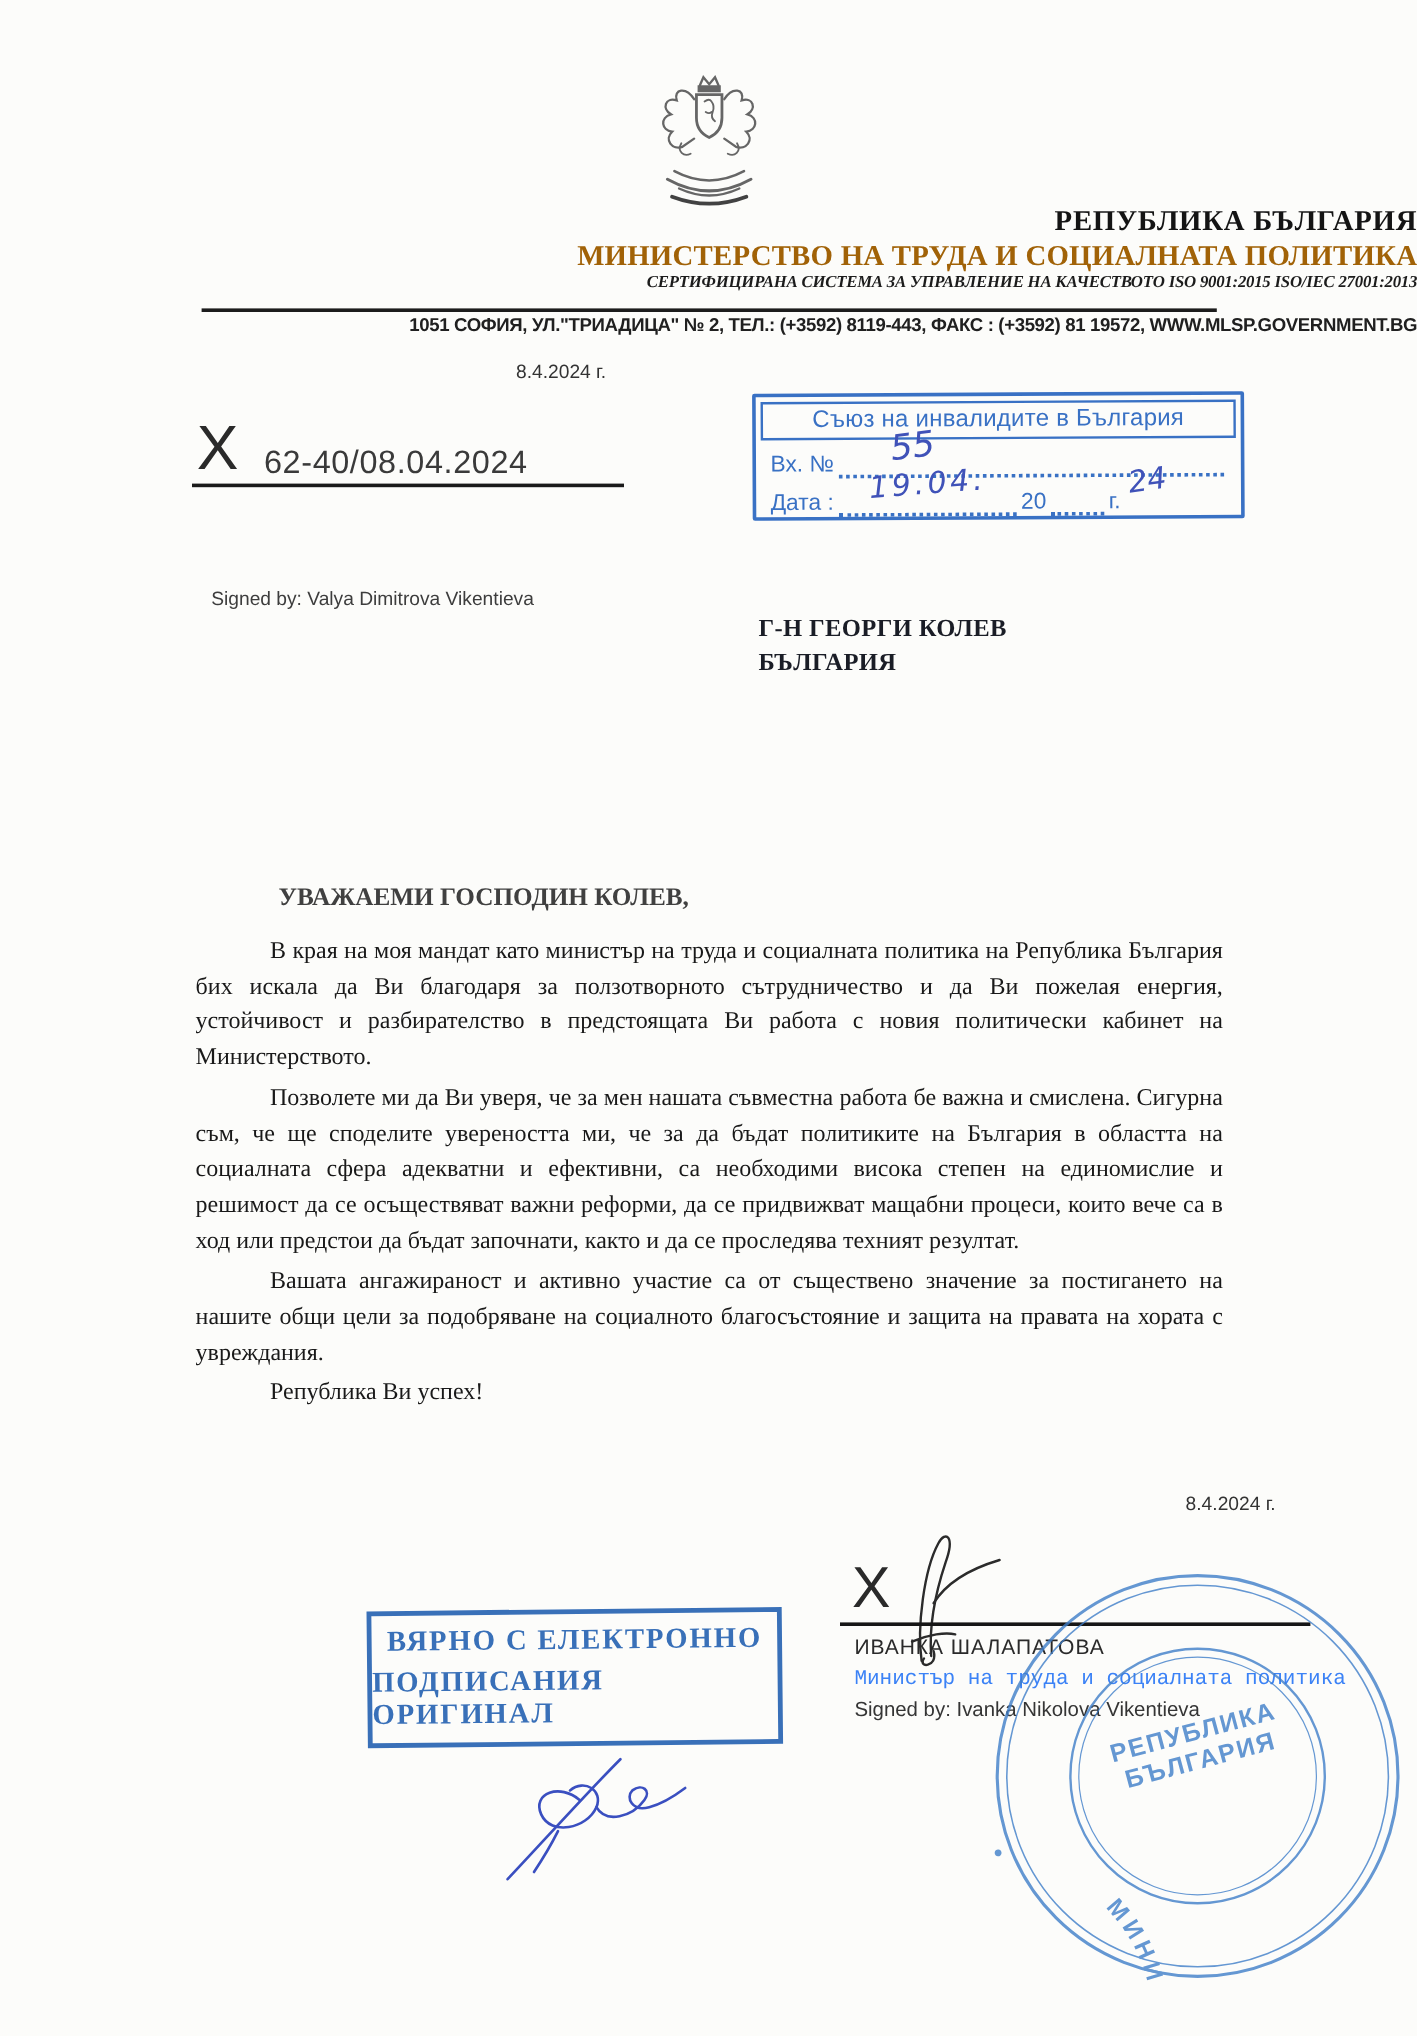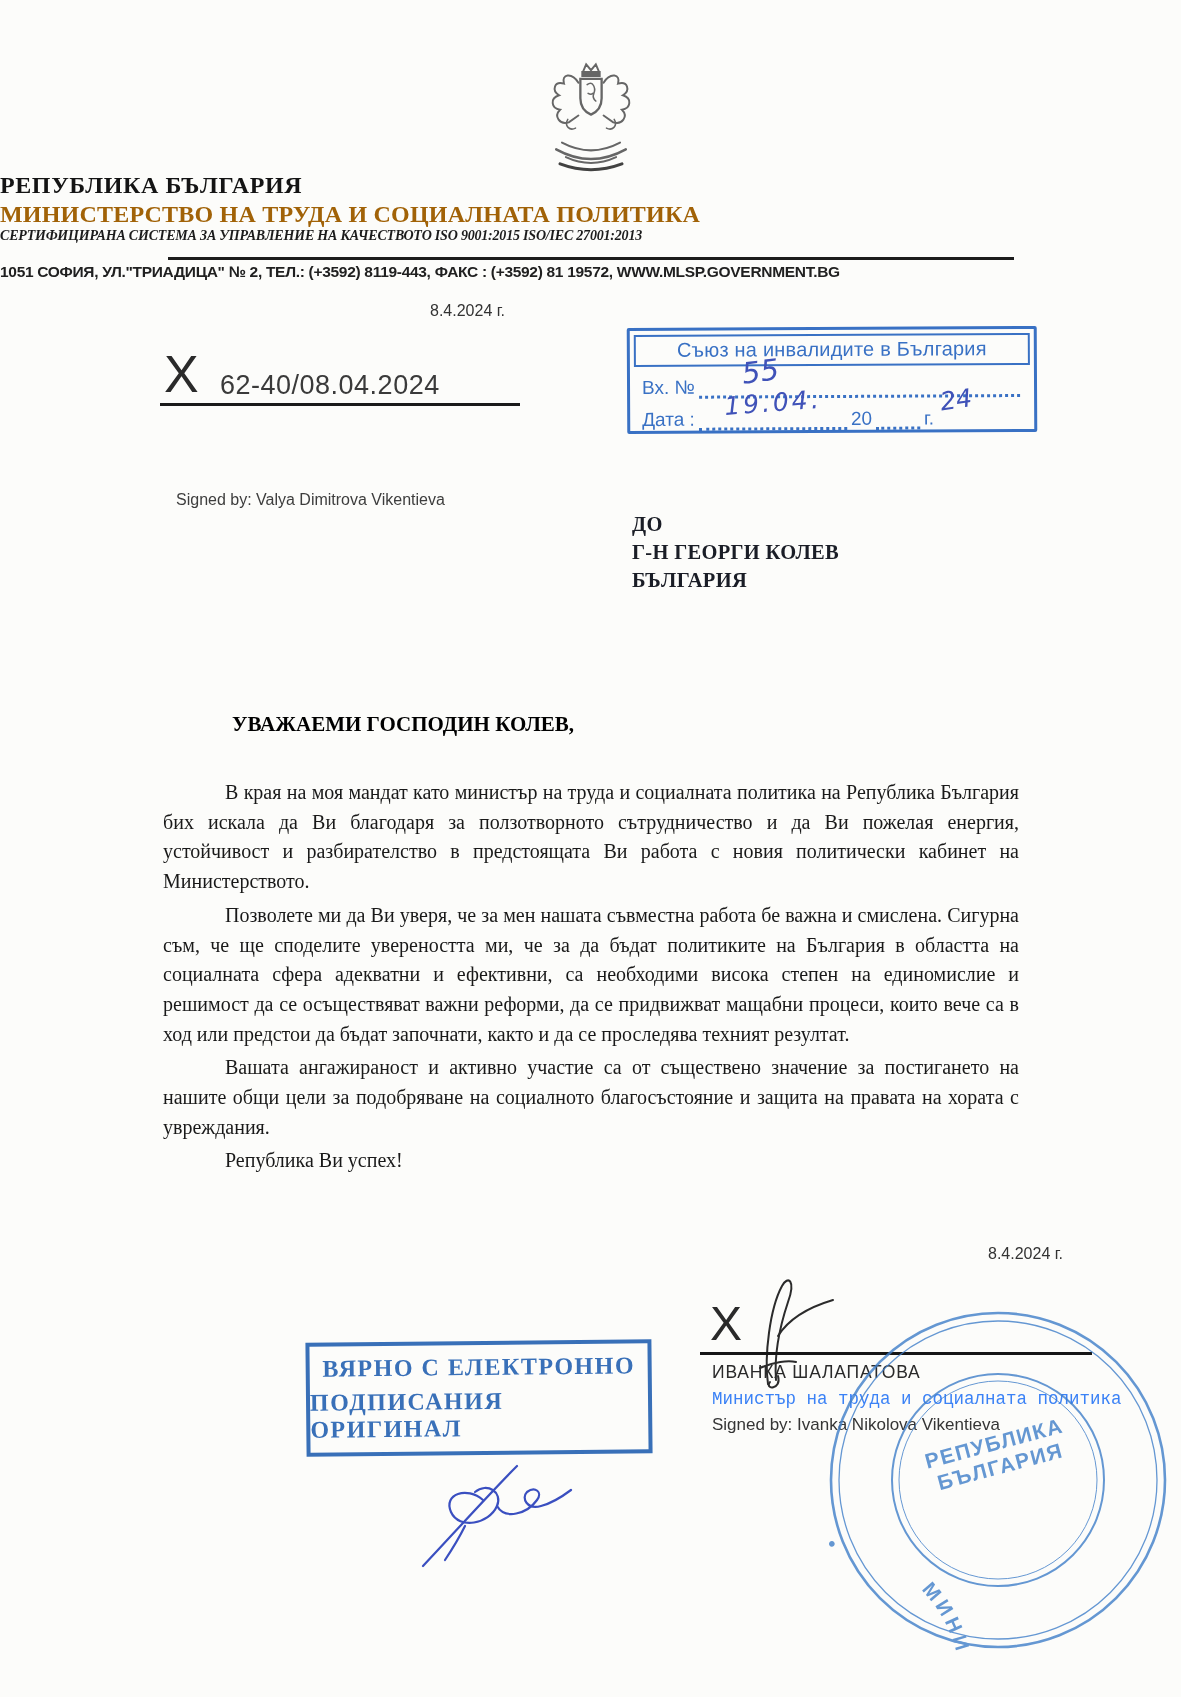--- a/index.html
+++ b/index.html
@@ -6,21 +6,21 @@
   .page{
     position:relative;
     width:1181px;height:1697px;
     margin:0 auto;
     background:#fcfcfa;
     overflow:hidden;
     font-family:"Liberation Serif",serif;
     color:#1a1a1a;
   }
   .abs{position:absolute;}
-  .centered{left:0;width:100%;text-align:left;}
+  .centered{left:0;width:100%;text-align:right;}
 
   
   .republic{top:172px;font-size:24px;font-weight:bold;letter-spacing:.6px;color:#141414;}
   .ministry{top:201px;font-size:24px;font-weight:bold;letter-spacing:.2px;color:#a16207;}
   .certification{top:228px;font-size:14px;font-style:italic;font-weight:600;letter-spacing:-.2px;color:#1c1c1c;}
   .head-rule{top:257px;left:168px;width:846px;height:3px;background:#1c1c1c;}
   .address{top:263px;font-size:15.5px;font-family:"Liberation Sans",sans-serif;font-weight:600;letter-spacing:-.3px;color:#202020;}
 
   
   .date-top{left:430px;top:302px;font-size:16px;font-family:"Liberation Sans",sans-serif;color:#333;}
@@ -53,21 +53,21 @@
     font-style:italic;color:#3649b5;font-weight:500;
   }
   .hand.h55{left:100px;top:-22px;font-size:29px;transform:rotate(-7deg);}
   .hand.h1904{left:82px;top:-20px;font-size:25px;transform:rotate(-4deg);letter-spacing:3px;}
   .hand.h24{right:52px;top:-22px;font-size:25px;transform:rotate(-8deg);}
 
   
   .recipient{left:632px;top:510px;font-size:20.5px;font-weight:bold;line-height:28px;color:#1a1d26;letter-spacing:.3px;}
 
   
-  .salutation{left:232px;top:712px;font-size:21px;font-weight:bold;color:#000000;}
+  .salutation{left:232px;top:735px;font-size:21px;font-weight:bold;color:#404040;}
   .body-text{left:159px;top:774px;width:864px;font-size:20px;line-height:29.7px;color:#191919;}
   .body-text p{margin:4px;text-align:justify;text-indent:62px;}
   .body-text p.closing{text-align:left;}
 
   
   .sig-date{left:988px;top:1245px;font-size:16px;font-family:"Liberation Sans",sans-serif;color:#333;}
   .sig-x{left:710px;top:1300px;font-size:48px;line-height:1;font-family:"Liberation Sans",sans-serif;color:#2a2a2a;}
   .sig-line{left:700px;top:1352px;width:392px;height:3px;background:#161616;}
   .sig-name{left:712px;top:1362px;font-size:17.5px;font-family:"Liberation Sans",sans-serif;letter-spacing:.8px;color:#2a2a2a;}
   .sig-title{left:712px;top:1389px;font-size:17.5px;font-family:Liberation Mono, monospace;color:#3b82f6;}
@@ -140,21 +140,20 @@
       <span class="leader l2"></span>
       <span>20</span>
       <span class="leader l3"></span>
       <span>г.</span>
       <span class="hand h1904">19.04.</span>
       <span class="hand h24">24</span>
     </div>
   </div>
 
   <div class="abs recipient">
-    <div>ДО</div>
     <div>Г-Н ГЕОРГИ КОЛЕВ</div>
     <div>БЪЛГАРИЯ</div>
   </div>
 
   <div class="abs salutation">УВАЖАЕМИ ГОСПОДИН КОЛЕВ,</div>
   <div class="abs body-text">
     <p>В края на моя мандат като министър на труда и социалната политика на Република България бих искала да Ви благодаря за ползотворното сътрудничество и да Ви пожелая енергия, устойчивост и разбирателство в предстоящата Ви работа с новия политически кабинет на Министерството.</p>
     <p>Позволете ми да Ви уверя, че за мен нашата съвместна работа бе важна и смислена. Сигурна съм, че ще споделите увереността ми, че за да бъдат политиките на България в областта на социалната сфера адекватни и ефективни, са необходими висока степен на единомислие и решимост да се осъществяват важни реформи, да се придвижват мащабни процеси, които вече са в ход или предстои да бъдат започнати, както и да се проследява техният резултат.</p>
     <p>Вашата ангажираност и активно участие са от съществено значение за постигането на нашите общи цели за подобряване на социалното благосъстояние и защита на правата на хората с увреждания.</p>
     <p class="closing">Република Ви успех!</p>

